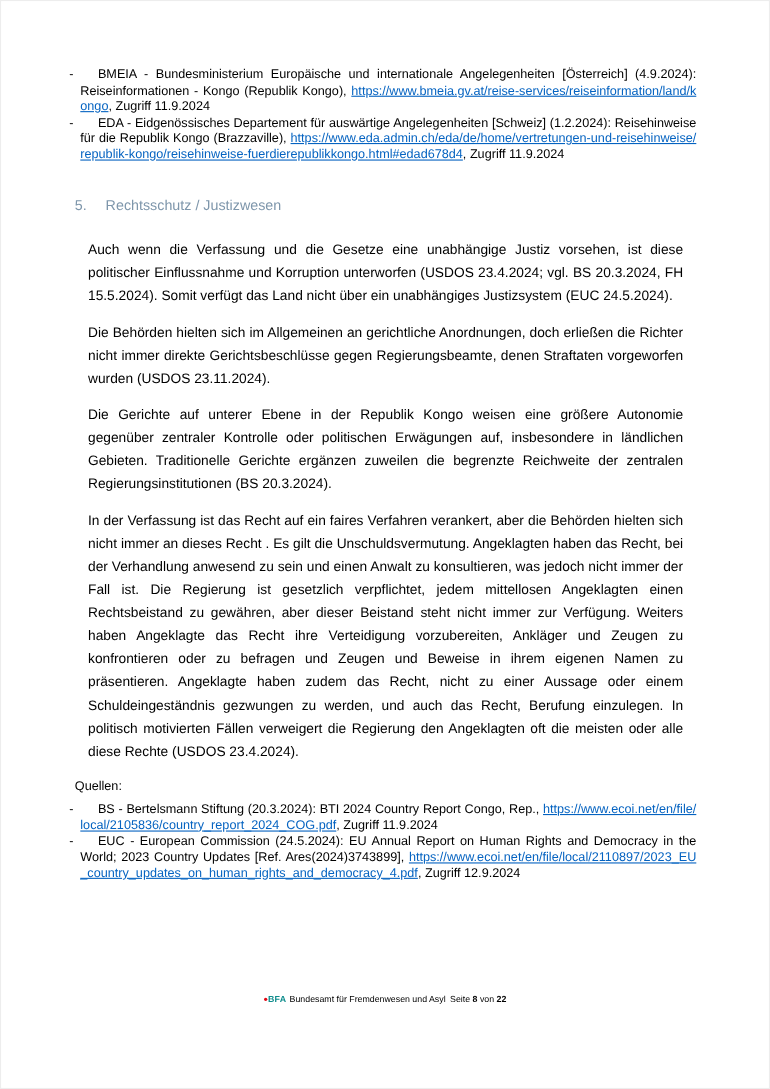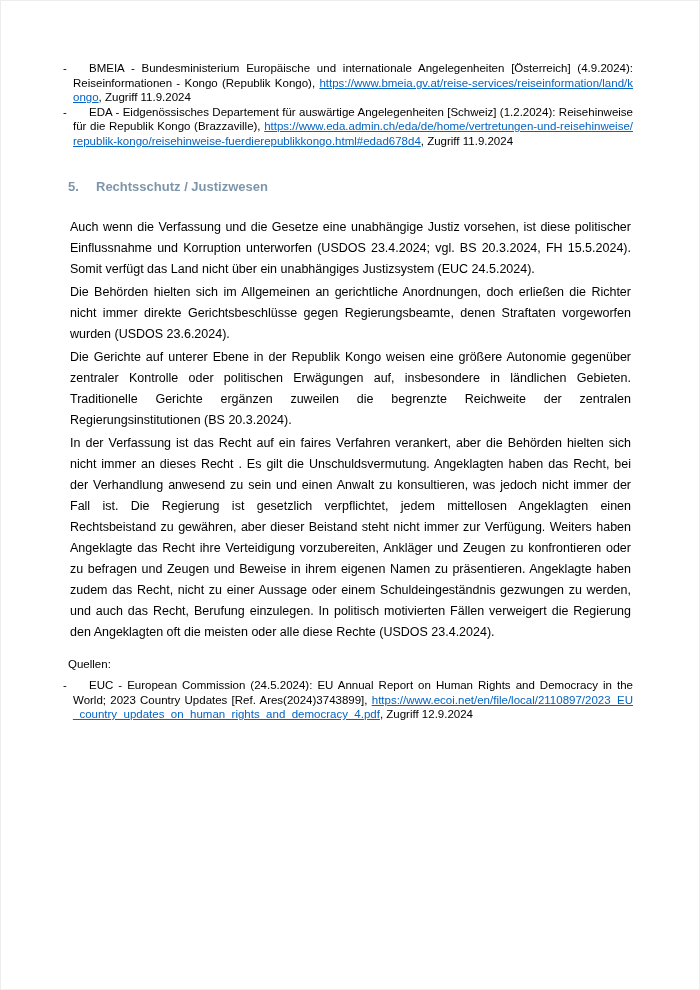--- a/index.html
+++ b/index.html
@@ -20,27 +20,27 @@
   .dash { display: inline-block; width: 21px; }
   .link {
     color: #0563C1;
     text-decoration: underline;
     word-break: break-all;
     overflow-wrap: anywhere;
     cursor: pointer;
   }
   .heading {
     font-size: 13px;
-    font-weight: bold;
+    font-weight: normal;
     color: #7E96AB;
     margin: 31px 0 23px 0;
   }
   .h-num { display: inline-block; width: 28px; }
   .body p {
-    margin: 2px;
+    margin: 12px;
     font-size: 12.5px;
     line-height: 21px;
     text-align: justify;
   }
   .quellen {
     margin: 15px 0 8px 0;
     font-size: 11.5px;
   }
   .footer {
     position: absolute;
@@ -83,27 +83,36 @@
       <span class="dash">-</span><span>EDA - Eidgenössisches Departement für auswärtige Angelegenheiten [Schweiz] (1.2.2024): Reisehinweise für die Republik Kongo (Brazzaville), </span><a class="link">https://www.eda.admin.ch/eda/de/home/vertretungen-und-reisehinweise/republik-kongo/reisehinweise-fuerdierepublikkongo.html#edad678d4</a><span>, Zugriff 11.9.2024</span>
     </div>
   </section>
 
   <h2 class="heading">
     <span class="h-num">5.</span><span>Rechtsschutz / Justizwesen</span>
   </h2>
 
   <div class="body">
     <p>Auch wenn die Verfassung und die Gesetze eine unabhängige Justiz vorsehen, ist diese politischer Einflussnahme und Korruption unterworfen (USDOS 23.4.2024; vgl. BS 20.3.2024, FH 15.5.2024). Somit verfügt das Land nicht über ein unabhängiges Justizsystem (EUC 24.5.2024).</p>
-    <p>Die Behörden hielten sich im Allgemeinen an gerichtliche Anordnungen, doch erließen die Richter nicht immer direkte Gerichtsbeschlüsse gegen Regierungsbeamte, denen Straftaten vorgeworfen wurden (USDOS 23.6.2024).</p>
+    <p>Die Behörden hielten sich im Allgemeinen an gerichtliche Anordnungen, doch erließen die Richter nicht immer direkte Gerichtsbeschlüsse gegen Regierungsbeamte, denen Straftaten vorgeworfen wurden (USDOS 23.11.2024).</p>
     <p>Die Gerichte auf unterer Ebene in der Republik Kongo weisen eine größere Autonomie gegenüber zentraler Kontrolle oder politischen Erwägungen auf, insbesondere in ländlichen Gebieten. Traditionelle Gerichte ergänzen zuweilen die begrenzte Reichweite der zentralen Regierungsinstitutionen (BS 20.3.2024).</p>
     <p>In der Verfassung ist das Recht auf ein faires Verfahren verankert, aber die Behörden hielten sich nicht immer an dieses Recht . Es gilt die Unschuldsvermutung. Angeklagten haben das Recht, bei der Verhandlung anwesend zu sein und einen Anwalt zu konsultieren, was jedoch nicht immer der Fall ist. Die Regierung ist gesetzlich verpflichtet, jedem mittellosen Angeklagten einen Rechtsbeistand zu gewähren, aber dieser Beistand steht nicht immer zur Verfügung. Weiters haben Angeklagte das Recht ihre Verteidigung vorzubereiten, Ankläger und Zeugen zu konfrontieren oder zu befragen und Zeugen und Beweise in ihrem eigenen Namen zu präsentieren. Angeklagte haben zudem das Recht, nicht zu einer Aussage oder einem Schuldeingeständnis gezwungen zu werden, und auch das Recht, Berufung einzulegen. In politisch motivierten Fällen verweigert die Regierung den Angeklagten oft die meisten oder alle diese Rechte (USDOS 23.4.2024).</p>
   </div>
 
   <p class="quellen">Quellen:</p>
 
   <section class="source-list">
     <div class="source-item">
+      <span class="dash">-</span><span>BS - Bertelsmann Stiftung (20.3.2024): BTI 2024 Country Report Congo, Rep., </span><a class="link">https://www.ecoi.net/en/file/local/2105836/country_report_2024_COG.pdf</a><span>, Zugriff 11.9.2024</span>
+    </div>
+    <div class="source-item">
       <span class="dash">-</span><span>EUC - European Commission (24.5.2024): EU Annual Report on Human Rights and Democracy in the World; 2023 Country Updates [Ref. Ares(2024)3743899], </span><a class="link">https://www.ecoi.net/en/file/local/2110897/2023_EU_country_updates_on_human_rights_and_democracy_4.pdf</a><span>, Zugriff 12.9.2024</span>
     </div>
   </section>
 
+  <footer class="footer">
+    <span class="logo-dot"></span><span class="logo">BFA</span><span>Bundesamt für Fremdenwesen und Asyl</span><span class="sep"></span><span>Seite</span>
+    <b>8</b>
+    <span>von</span>
+    <b>22</b>
+  </footer>
 
 </div>
 
 </body></html>

